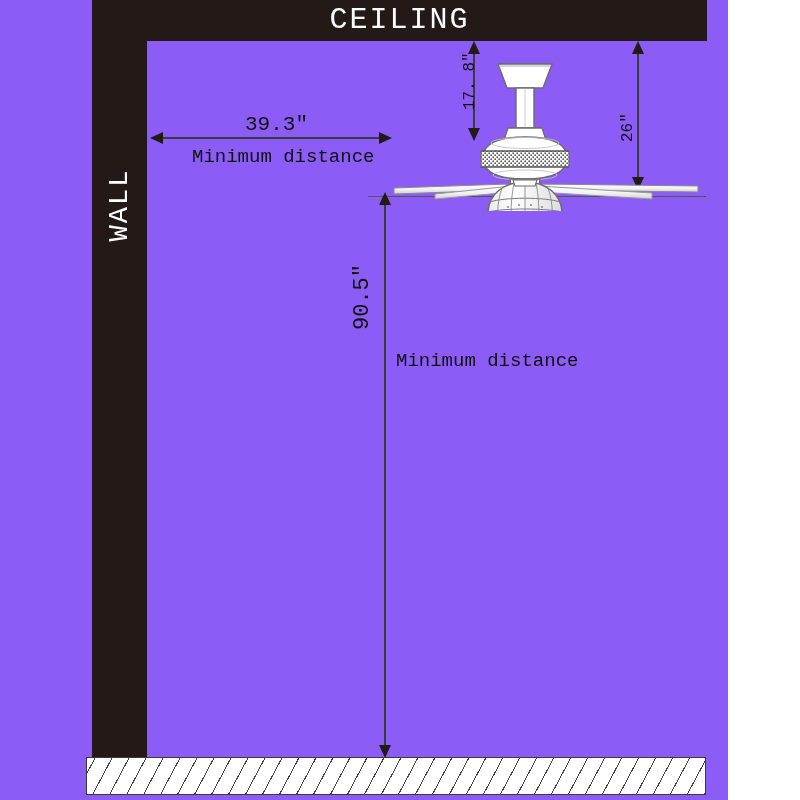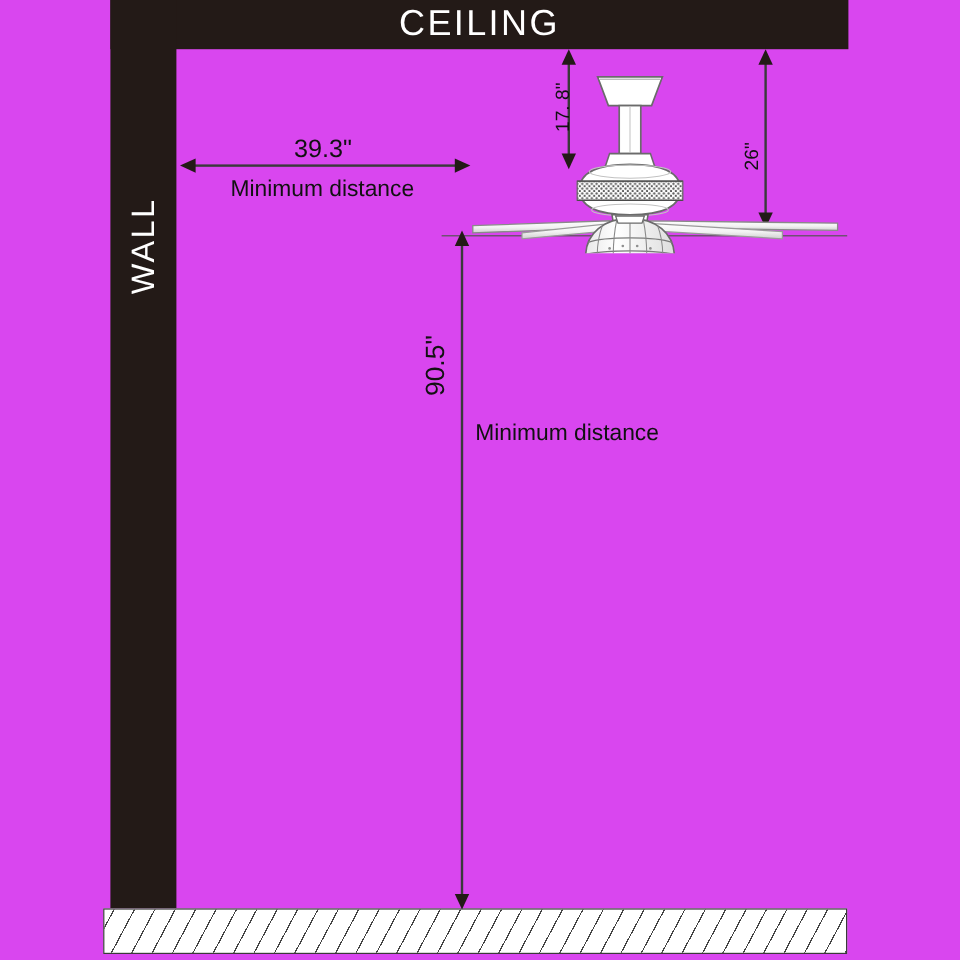--- a/index.html
+++ b/index.html
@@ -5,24 +5,25 @@
   html, body {
     margin: 0;
     padding: 0;
     background: #ffffff;
   }
   body {
     font-family: "Liberation Sans", sans-serif;
   }
   #stage {
     position: relative;
-    width: 800px;
+    width: 728px;
     height: 800px;
-    background: #d946ef;
+    background: #8b5cf6;
     overflow: hidden;
+    font-family: Liberation Mono, monospace;
   }
 
   
   .ceiling-band {
     position: absolute;
     left: 92px;
     top: 0px;
     width: 615px;
     height: 41px;
     background: #231a17;

